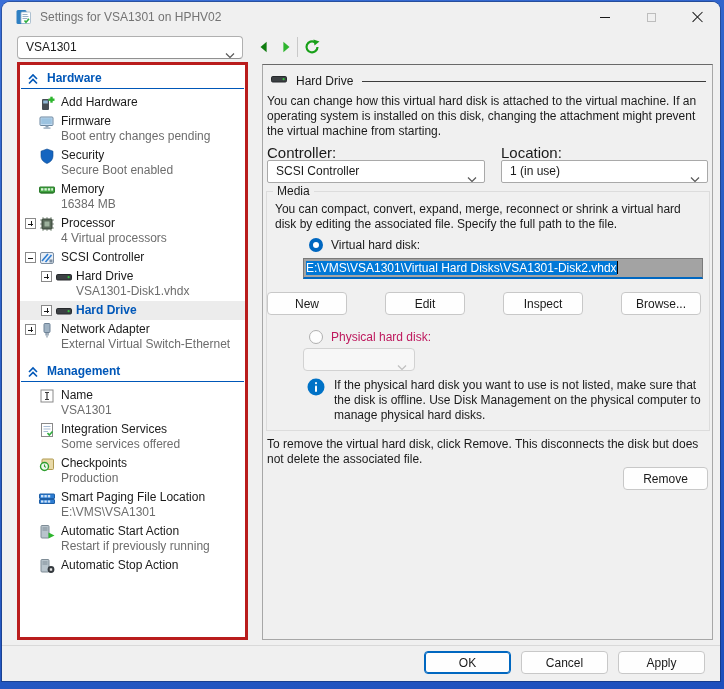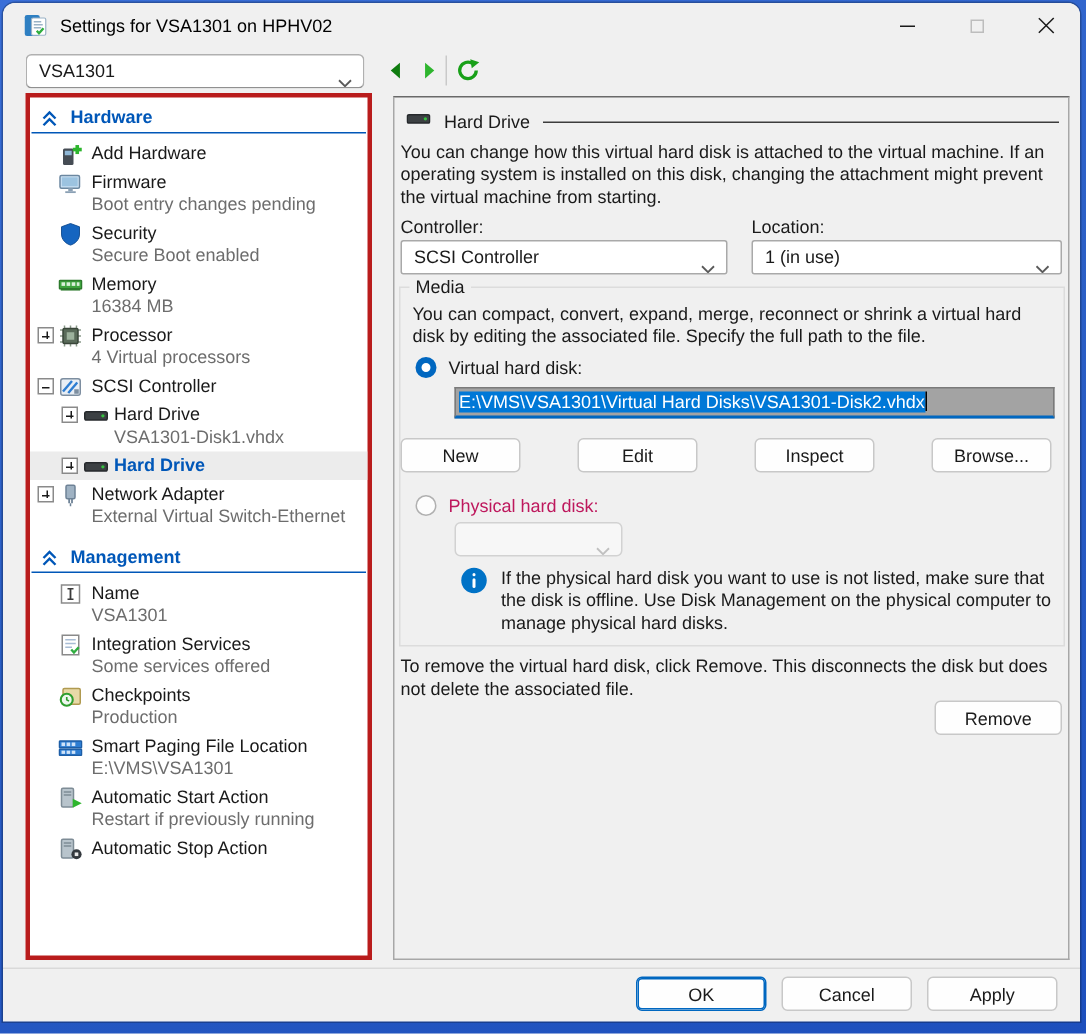--- a/index.html
+++ b/index.html
@@ -7,21 +7,21 @@
   body { font-family:"Liberation Sans", sans-serif; font-size:12px; color:#1a1a1a;
          background:linear-gradient(160deg,#3a6fd8 0%,#2b5fc6 45%,#1d4fbd 100%); overflow:hidden; }
 
   .window { position:absolute; left:2px; top:2px; width:718px; height:679px;
             background:#f0f0f0; border-radius:8px 8px 0 0; overflow:hidden;
             box-shadow:0 0 0 1px rgba(0,0,0,.25); }
 
   
   .titlebar { position:absolute; left:0; top:0; width:718px; height:30px; background:#f0f0f0; }
   .titlebar .app-ic { position:absolute; left:14px; top:7px; width:16px; height:16px; }
-  .titlebar .t-text { position:absolute; left:38px; top:0; line-height:30px; font-size:12px; color:#000000; }
+  .titlebar .t-text { position:absolute; left:38px; top:0; line-height:30px; font-size:12px; color:#737373; }
   .win-ctrls { position:absolute; right:0; top:0; height:30px; display:flex; }
   .win-btn { width:46px; height:30px; display:flex; align-items:center; justify-content:center; }
   .min-glyph { display:block; width:10px; height:1px; background:#1a1a1a; }
   .max-glyph { display:block; width:9px; height:9px; border:1px solid #bdbdbd; }
   .close-glyph { position:relative; display:block; width:12px; height:12px; }
   .close-glyph::before,.close-glyph::after { content:""; position:absolute; left:5.5px; top:-1px; width:1.2px; height:14px; background:#1a1a1a; }
   .close-glyph::before { transform:rotate(45deg); }
   .close-glyph::after  { transform:rotate(-45deg); }
 
   
@@ -53,27 +53,27 @@
   .row.sel { background:#ececec; }
   .row.sel .lbl, .row.sel .sub { color:#0057b8; font-weight:bold; }
 
   
   .main { position:absolute; left:260px; top:62px; width:451px; height:576px; background:#f0f0f0;
           border:1px solid #a7a7a7; border-top-color:#696969; }
   .hd-header { position:absolute; left:8px; top:6px; right:6px; display:flex; align-items:center; gap:9px; }
   .hd-header .h-lbl { font-size:12px; white-space:nowrap; }
   .hd-header .h-rule { flex:1; border-top:1px solid #3c3c3c; margin-top:1px; }
   .intro { position:absolute; left:4px; top:29px; width:438px; line-height:15px; }
-  .fld-lbl { position:absolute; font-size:12px; }
+  .fld-lbl { position:absolute; font-size:15px; }
   .main-combo { position:absolute; height:23px; border-radius:2px; border-color:#a9a9a9; }
 
   .media-box { position:absolute; left:3px; top:126px; width:444px; height:240px; border:1px solid #dcdcdc; }
   .media-box .legend { position:absolute; left:6px; top:-8px; background:#f0f0f0; padding:0 4px; font-size:12px; }
   .m-intro { position:absolute; left:8px; top:10px; width:426px; line-height:15px; }
-  .radio-row { position:absolute; display:flex; align-items:center; gap:8px; }
+  .radio-row { position:absolute; display:flex; align-items:center; gap:8px;margin-left:32px; }
   .radio { width:14px; height:14px; border-radius:50%; background:#fff; flex:0 0 auto; }
   .radio.on { border:4.5px solid #0067c0; }
   .radio.off { border:1px solid #b0b0b0; background:#fdfdfd; }
   .radio-row .r-lbl { font-size:12px; }
   .radio-row.disabled .r-lbl { color:#be185d; }
 
   .path-input { position:absolute; left:36px; top:66px; width:400px; height:21px; background:#a3a3a3;
                 border:1px solid #7a7a7a; border-bottom:2px solid #0067c0; padding:1px 2px; white-space:nowrap; overflow:hidden; }
   .path-input .sel-text { background:#0078d7; color:#fff; font-size:12px; line-height:16px; }
   .path-input .caret { display:inline-block; width:1px; height:13px; background:#000; vertical-align:-2px; }

